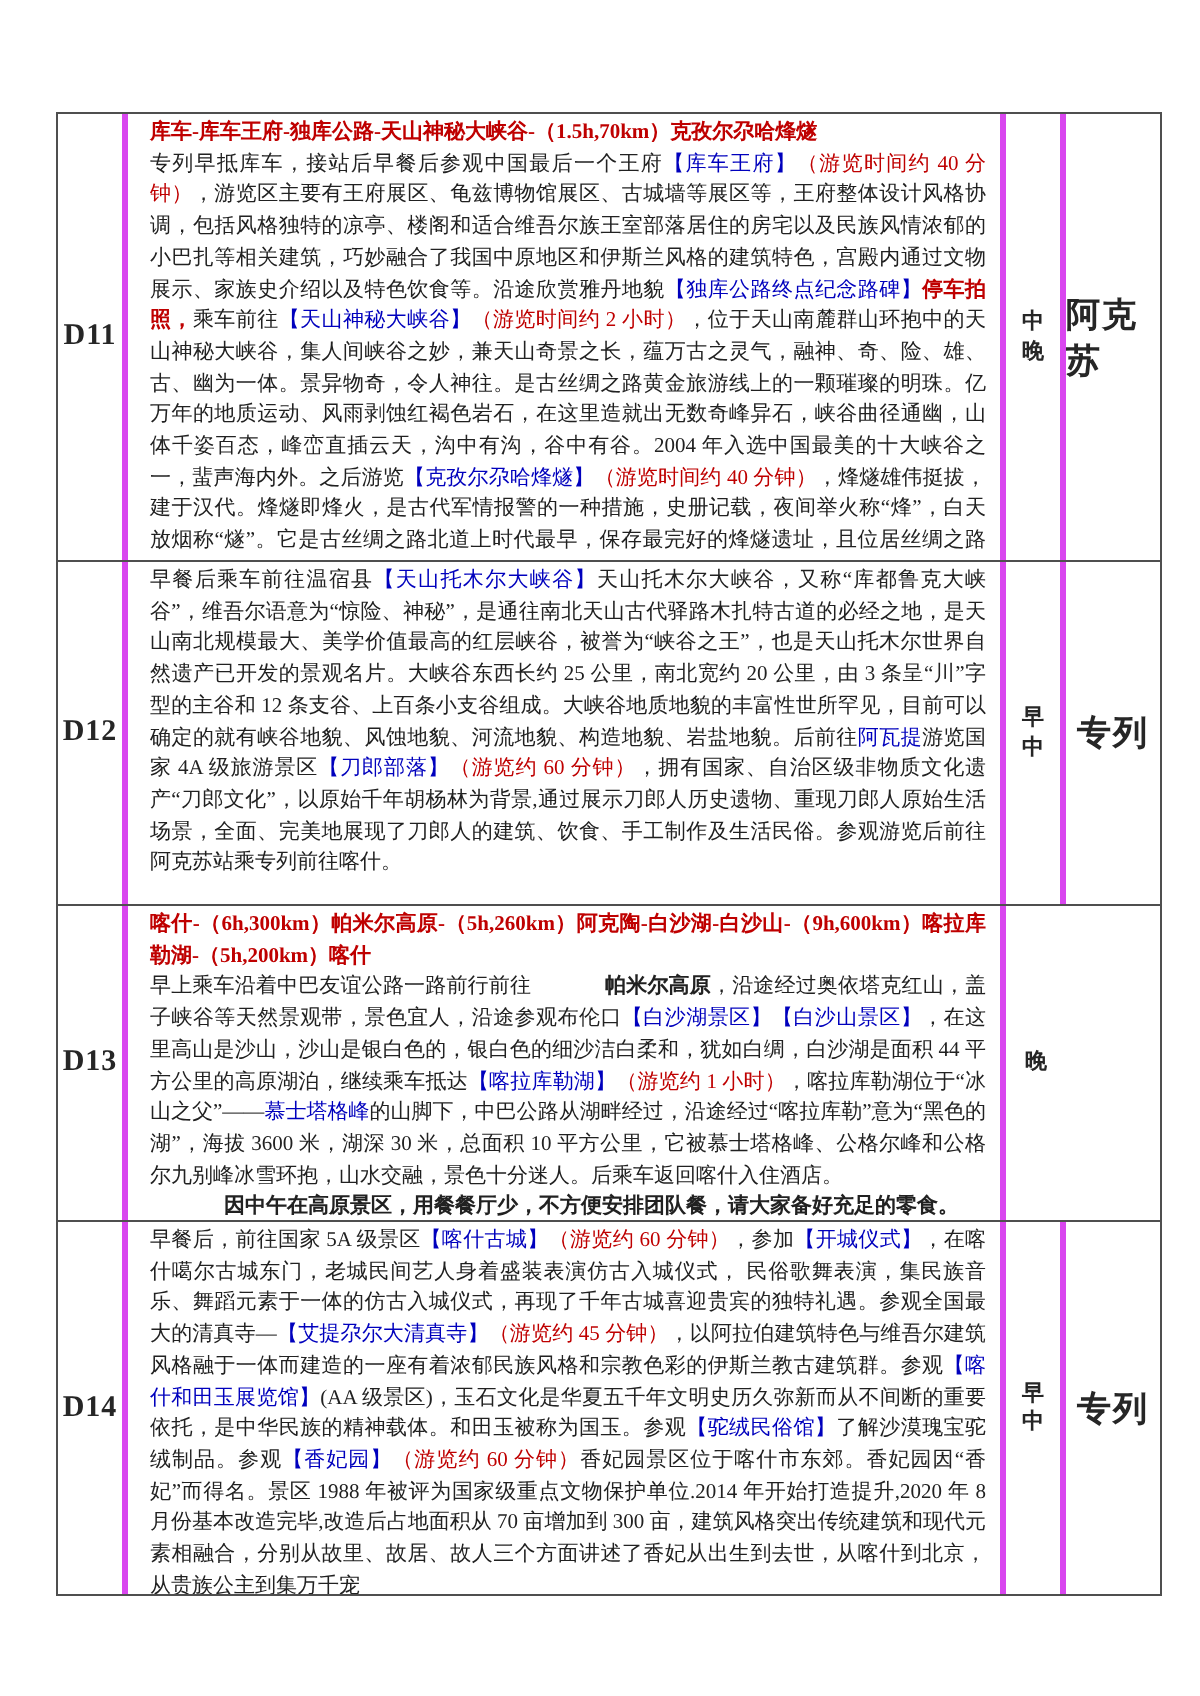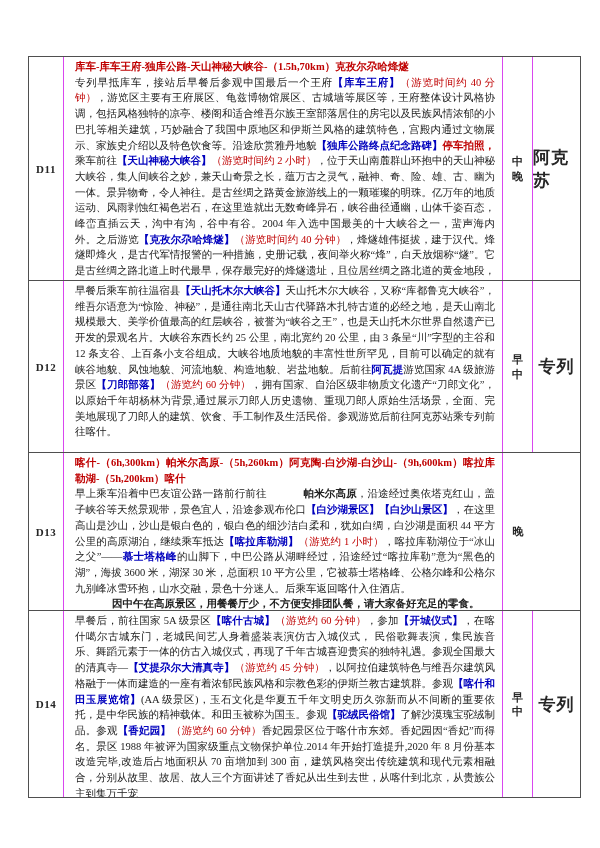--- a/index.html
+++ b/index.html
@@ -11,45 +11,45 @@
   .itinerary-table{
     position:absolute;left:28px;top:56px;width:551px;
     border:1px solid #4f4f4f;background:#fff;
   }
   .row{display:flex;border-bottom:1px solid #4f4f4f;}
   .row:last-child{border-bottom:none;}
   .row:nth-child(1){height:223px;}
   .row:nth-child(2){height:171px;}
   .row:nth-child(3){height:157px;}
   .row:nth-child(4){height:186px;}
-  .cell{border-right:1px solid #d946ef;box-sizing:border-box;overflow:hidden;}
+  .cell{border-right:3px solid #d946ef;box-sizing:border-box;overflow:hidden;}
   .cell:last-child{border-right:none;}
   .cell-day{
     width:35px;flex:0 0 35px;display:flex;align-items:center;justify-content:center;
-    font-weight:bold;font-size:11px;color:#262626;letter-spacing:0.5px;
+    font-weight:bold;font-size:15px;color:#262626;letter-spacing:0.5px;
   }
   .cell-content{
     width:439px;flex:0 0 439px;padding:2px 7px 0 11px;
     font-size:10.5px;line-height:15.7px;color:#212121;
     text-align:justify;text-justify:inter-character;
   }
   .cell-meals{
     width:30px;flex:0 0 30px;display:flex;flex-direction:column;
     align-items:center;justify-content:center;
     font-size:11px;line-height:14.5px;color:#262626;font-weight:bold;
   }
   .cell-stay{
     flex:1;display:flex;align-items:center;justify-content:center;
     font-size:17px;color:#262626;font-weight:bold;letter-spacing:1px;
   }
   .route-title{color:#bf0000;font-weight:bold;}
   .para{margin:0;}
   .run-k{color:#212121;font-weight:normal;}
   .run-kb{color:#212121;font-weight:bold;padding-left:37px;}
-  .run-b{color:#0000bd;font-weight:bold;margin-top:37px;}
+  .run-b{color:#0000bd;font-weight:normal;margin-top:37px;}
   .run-r{color:#bf0000;font-weight:normal;}
   .run-rb{color:#bf0000;font-weight:bold;}
 </style>
 </head>
 <body>
 
 <div class="itinerary-table" id="itinerary-table">
     <div class="row">
       <div class="cell cell-day">D11</div>
       <div class="cell cell-content">

